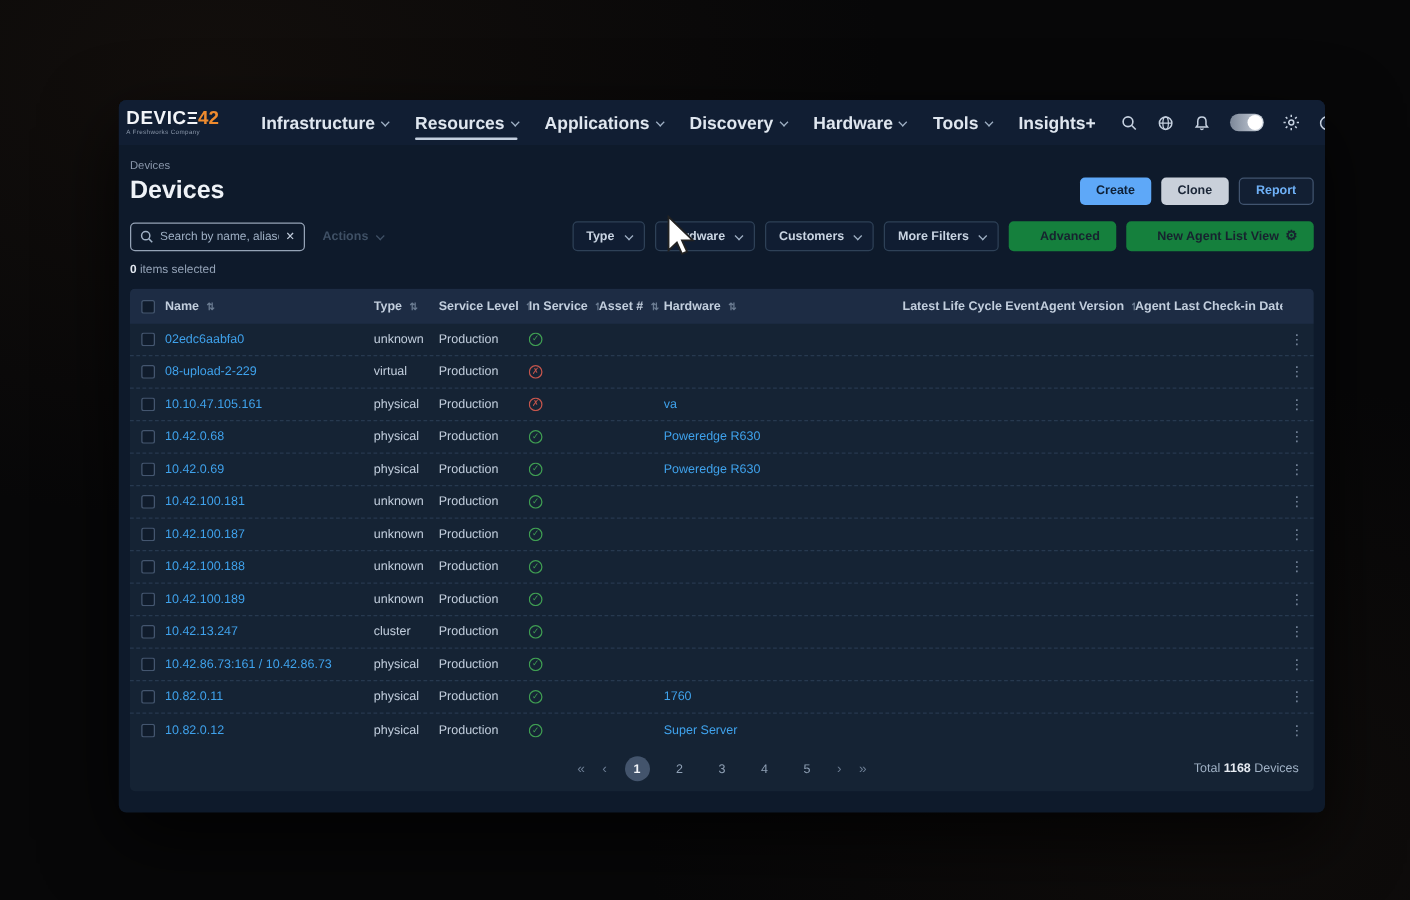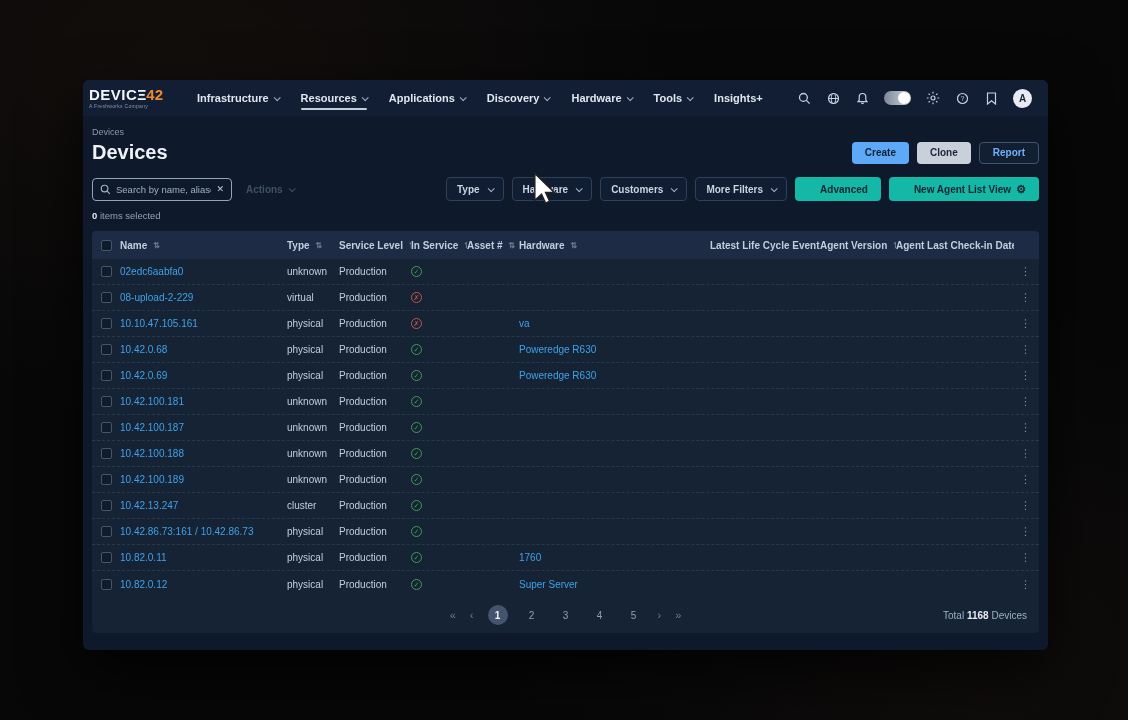--- a/index.html
+++ b/index.html
@@ -7,37 +7,37 @@
   body {
     font-family: "Liberation Sans", sans-serif;
     background:
       radial-gradient(900px 600px at 15% 8%, rgba(70,48,30,0.18), transparent 60%),
       radial-gradient(800px 600px at 88% 92%, rgba(60,42,28,0.16), transparent 60%),
       #070708;
     position: relative;
     overflow: hidden;
   }
   .window {
-    position:absolute; left:83px; top:80px; width:965px; height:570px;
+    position:absolute; left:95px; top:80px; width:965px; height:570px;
     background:#0e1a2b; border-radius:6px; overflow:hidden;
     box-shadow:0 22px 60px rgba(0,0,0,0.75);
   }
   
   .nav {
     height:36px; display:flex; align-items:center; gap:20px;
     padding:0 16px 0 6px; background:#111e33;
   }
   .logo { display:flex; flex-direction:column; line-height:1; margin-right:14px; cursor:default; }
   .logo-row { display:flex; align-items:baseline; }
   .logo-main { color:#f2f4f8; font-weight:bold; font-size:15px; letter-spacing:0.5px; }
   .logo-e { color:#f2f4f8; font-weight:bold; font-size:14px; }
   .logo-num { color:#ef8b2e; font-weight:bold; font-size:15px; }
   .logo-sub { color:#8a97aa; font-size:5px; margin-top:2px; letter-spacing:0.3px; }
   .nav-items { display:flex; align-items:center; gap:22px; flex:1; }
-  .nav-item { display:flex; align-items:center; gap:5px; color:#dfe6ef; font-size:11px; font-weight:600; position:relative; padding:10px 0; cursor:pointer; }
+  .nav-item { display:flex; align-items:center; gap:5px; color:#dfe6ef; font-size:14px; font-weight:600; position:relative; padding:10px 0; cursor:pointer; }
   .nav-item.active::after { content:""; position:absolute; left:0; right:0; bottom:4px; height:2px; background:#c3cedd; border-radius:1px; }
   .chev { width:5px; height:5px; border-right:1.3px solid #9fb0c4; border-bottom:1.3px solid #9fb0c4; transform:rotate(45deg) translateY(-1px); display:inline-block; }
   .nav-right { display:flex; align-items:center; gap:15px; }
   .topicon { width:14px; height:14px; display:flex; align-items:center; justify-content:center; cursor:pointer; }
   .topicon svg { display:block; }
   .toggle { width:27px; height:14px; border-radius:8px; background:linear-gradient(90deg,#7c8798,#cfd6e0); position:relative; cursor:pointer; }
   .toggle .knob { position:absolute; right:1px; top:1px; width:12px; height:12px; border-radius:50%; background:#ffffff; }
   .avatar { width:19px; height:19px; border-radius:50%; background:#e8ebf1; color:#1b2637; font-size:10px; font-weight:bold; display:flex; align-items:center; justify-content:center; cursor:pointer; }
   
   .content { padding:0 9px; }
@@ -53,21 +53,21 @@
   .toolbar { display:flex; align-items:center; justify-content:space-between; margin-top:13px; }
   .toolbar-left { display:flex; align-items:center; gap:14px; }
   .search-box { width:140px; height:23px; border:1px solid #95a3b6; border-radius:4px; display:flex; align-items:center; padding:0 7px; gap:5px; background:transparent; }
   .search-box input { flex:1; min-width:0; background:transparent; border:none; outline:none; color:#c9d4e2; font-size:9.5px; font-family:inherit; }
   .search-box input::placeholder { color:#9fb0c4; }
   .clear-x { color:#c3cedd; font-size:9px; cursor:pointer; }
   .actions-dd { display:flex; align-items:center; gap:6px; color:#3f5065; font-size:10px; font-weight:600; cursor:default; }
   .actions-dd .chev { border-color:#3f5065; }
   .toolbar-right { display:flex; align-items:center; gap:8px; }
   .filter-btn { height:24px; padding:0 10px; border:1px solid #2e4157; border-radius:4px; background:rgba(18,32,58,0.5); color:#c9d4e2; font-size:10px; font-weight:600; display:inline-flex; align-items:center; gap:8px; cursor:pointer; }
-  .btn-light { background:#14b8a6; color:#17222f; height:24px;padding-left:25px; }
+  .btn-light { background:#15803d; color:#17222f; height:24px;padding-left:25px; }
   .gear-glyph { font-size:11px; line-height:1; }
   .items-selected { margin-top:9px; font-size:9.5px; color:#93a2b6; }
   .items-selected b { color:#e2e8f0; }
   
   .panel { margin-top:10px; background:#152334; border-radius:4px; overflow:hidden; }
   .trow { display:flex; align-items:center; height:26px; padding:0; }
   .thead { background:#1d2c44; height:28px; font-size:9.5px; font-weight:700; color:#dbe3ee; }
   .tbody-row { border-bottom:1px dashed #27394f; cursor:pointer; }
   .tbody-row:last-child { border-bottom:none; }
   .cell { display:flex; align-items:center; gap:4px; overflow:hidden; white-space:nowrap; font-size:10px; color:#c2cedd; }

